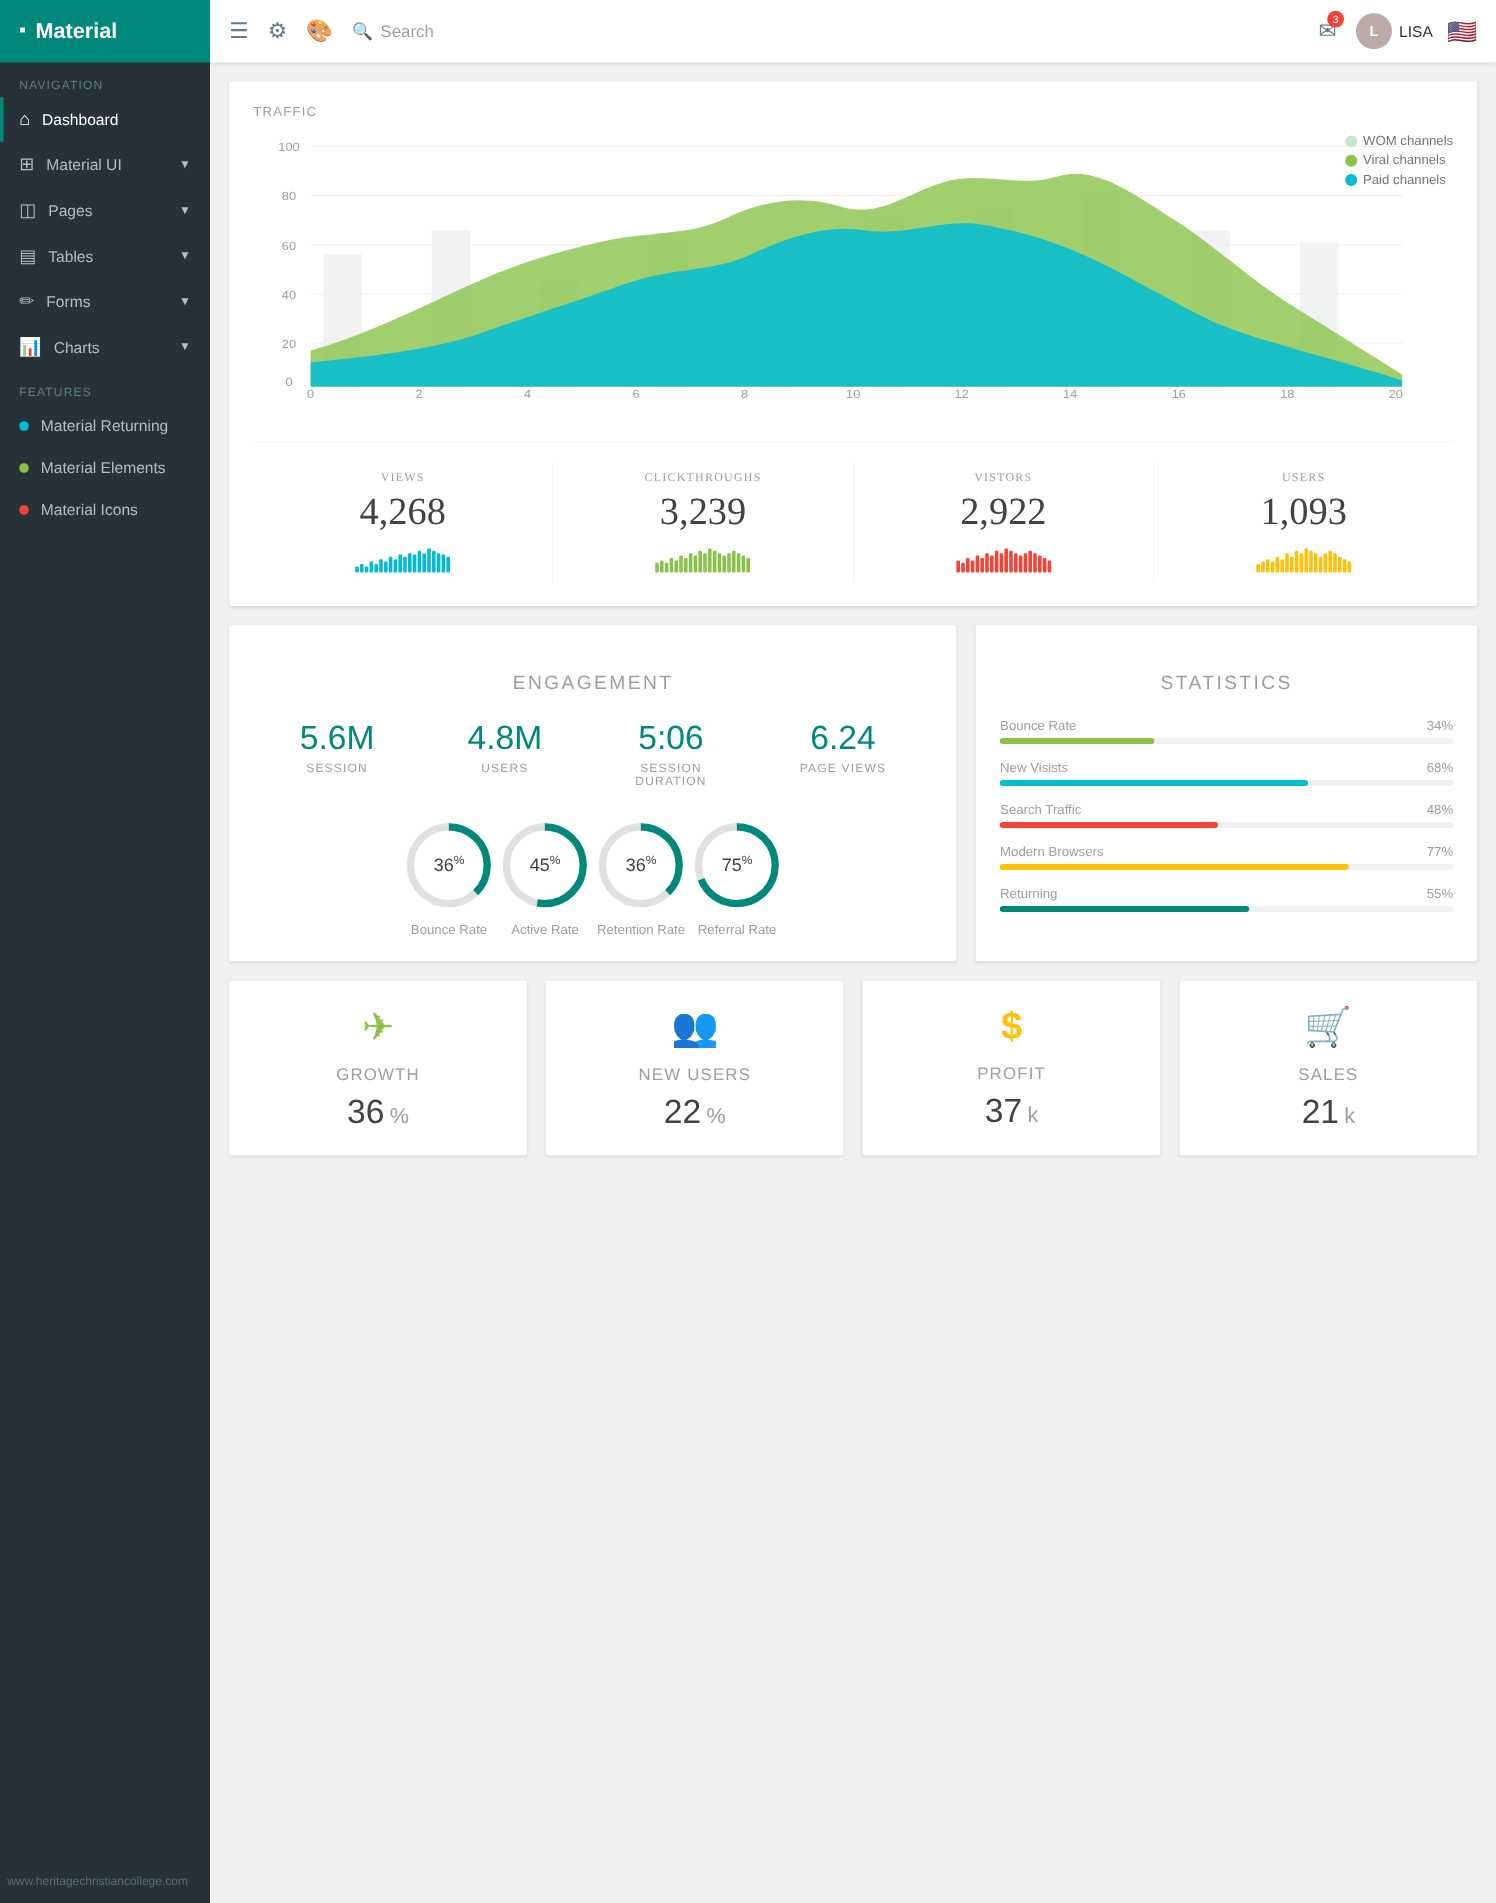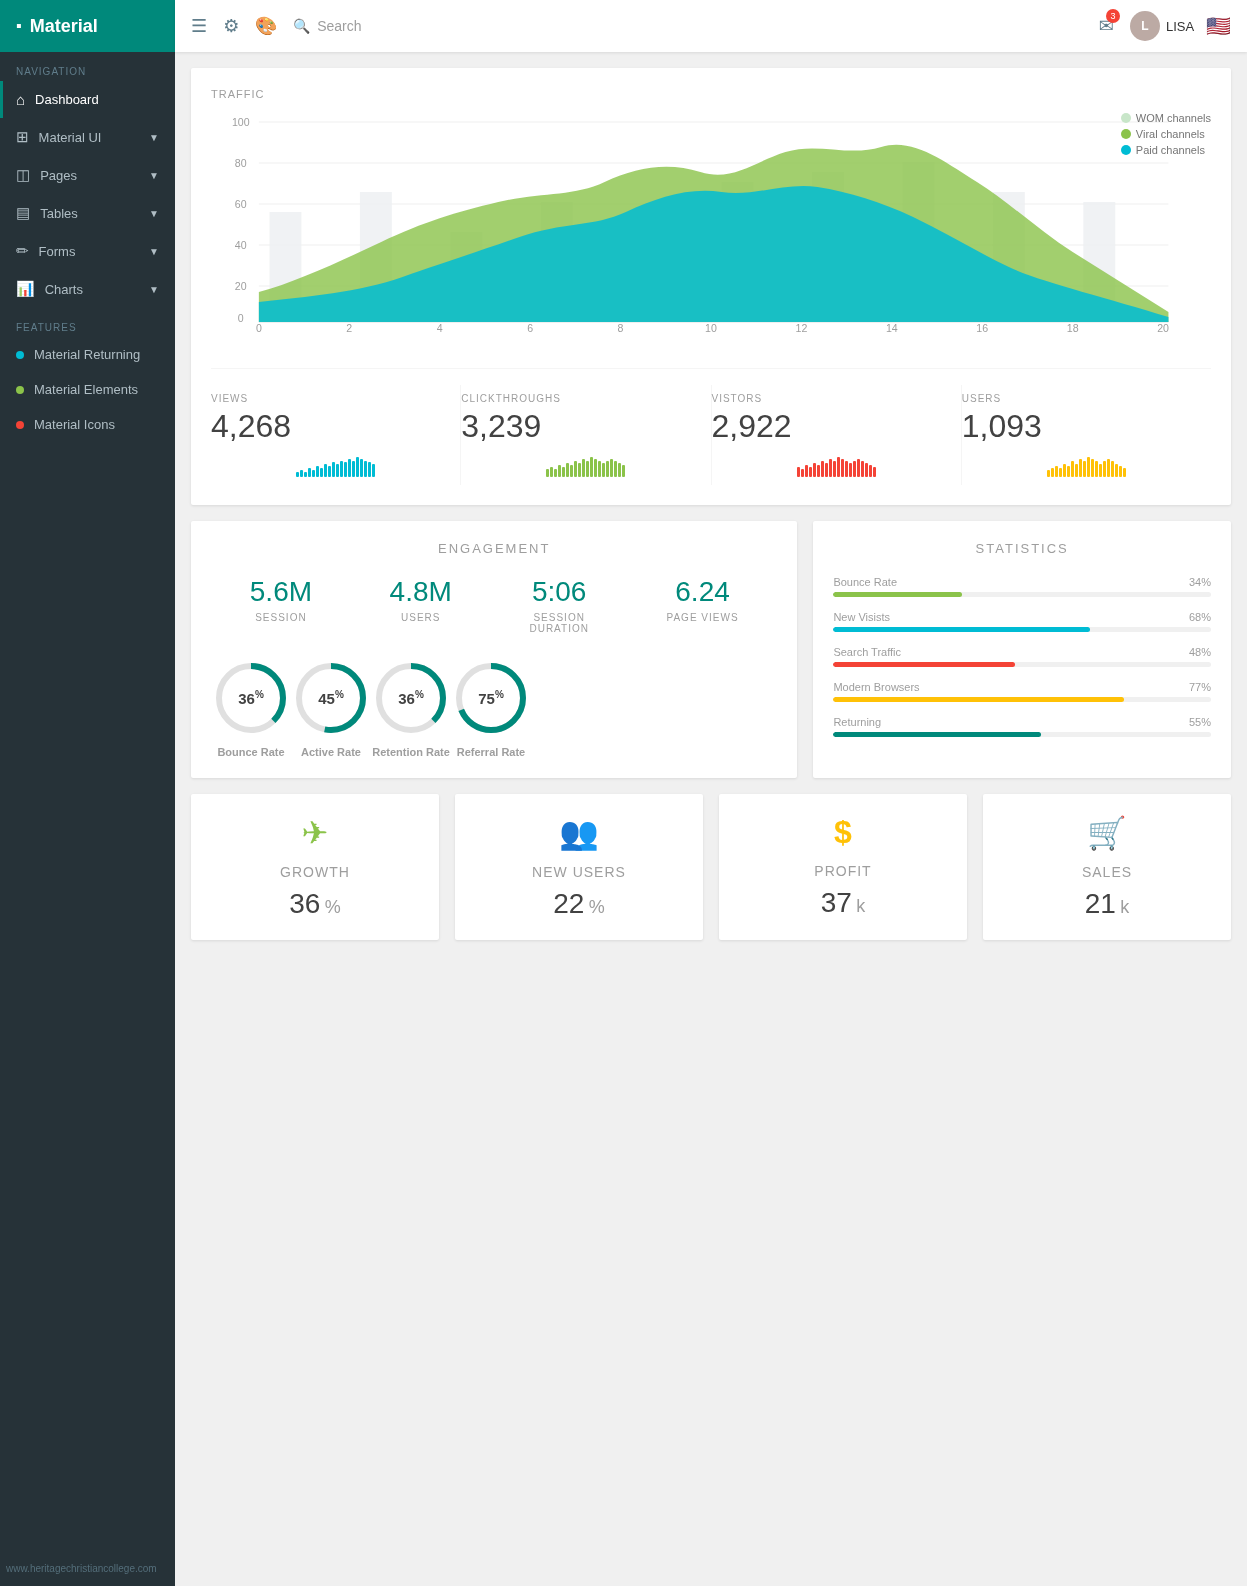--- a/index.html
+++ b/index.html
@@ -146,54 +146,56 @@
 
     
     .stats-row {
       display: flex;
       border-top: 1px solid #f5f5f5;
       margin-top: 16px;
       padding-top: 16px;
     }
     .stat-item {
       flex: 1;
-      text-align: left;
+      text-align: center;
       border-right: 1px solid #f5f5f5;
       padding: 8px 0;
+      font-family: Liberation Serif, serif;
     }
     .stat-item:last-child { border-right: none; }
     .stat-label { font-size: 10px; color: #9e9e9e; letter-spacing: 1px; margin-bottom: 4px; }
     .stat-value { font-size: 32px; color: #424242; font-weight: 300; margin-bottom: 8px; }
     .mini-bars { display: flex; align-items: flex-end; justify-content: center; gap: 1px; height: 24px; }
     .mini-bar { width: 3px; border-radius: 1px; }
 
     
     .bottom-row { display: flex; gap: 16px; }
     .engagement-card { flex: 1.2; }
     .statistics-card { flex: 0.8; }
 
     
     .section-title {
-      font-size: 13px;
+      font-size: 16px;
       color: #9e9e9e;
       letter-spacing: 2px;
       text-align: center;
       margin-bottom: 20px;
+      margin-top: 20px;
     }
     .engagement-metrics {
       display: flex;
       justify-content: space-around;
       margin-bottom: 24px;
     }
     .eng-metric { text-align: center; }
     .eng-value { font-size: 28px; color: #00897b; font-weight: 400; }
     .eng-label { font-size: 10px; color: #9e9e9e; letter-spacing: 1px; margin-top: 4px; }
 
     
-    .donut-row { display: flex; justify-content: flex-start; font-weight: bold; }
+    .donut-row { display: flex; justify-content: center; }
     .donut-item { text-align: center; }
     .donut-label { font-size: 11px; color: #9e9e9e; margin-top: 8px; }
     .donut-wrap { position: relative; width: 80px; height: 80px; margin: 0 auto; }
     .donut-text {
       position: absolute; top: 50%; left: 50%;
       transform: translate(-50%, -50%);
       font-size: 15px; color: #424242;
     }
     .donut-text sup { font-size: 10px; }
 

